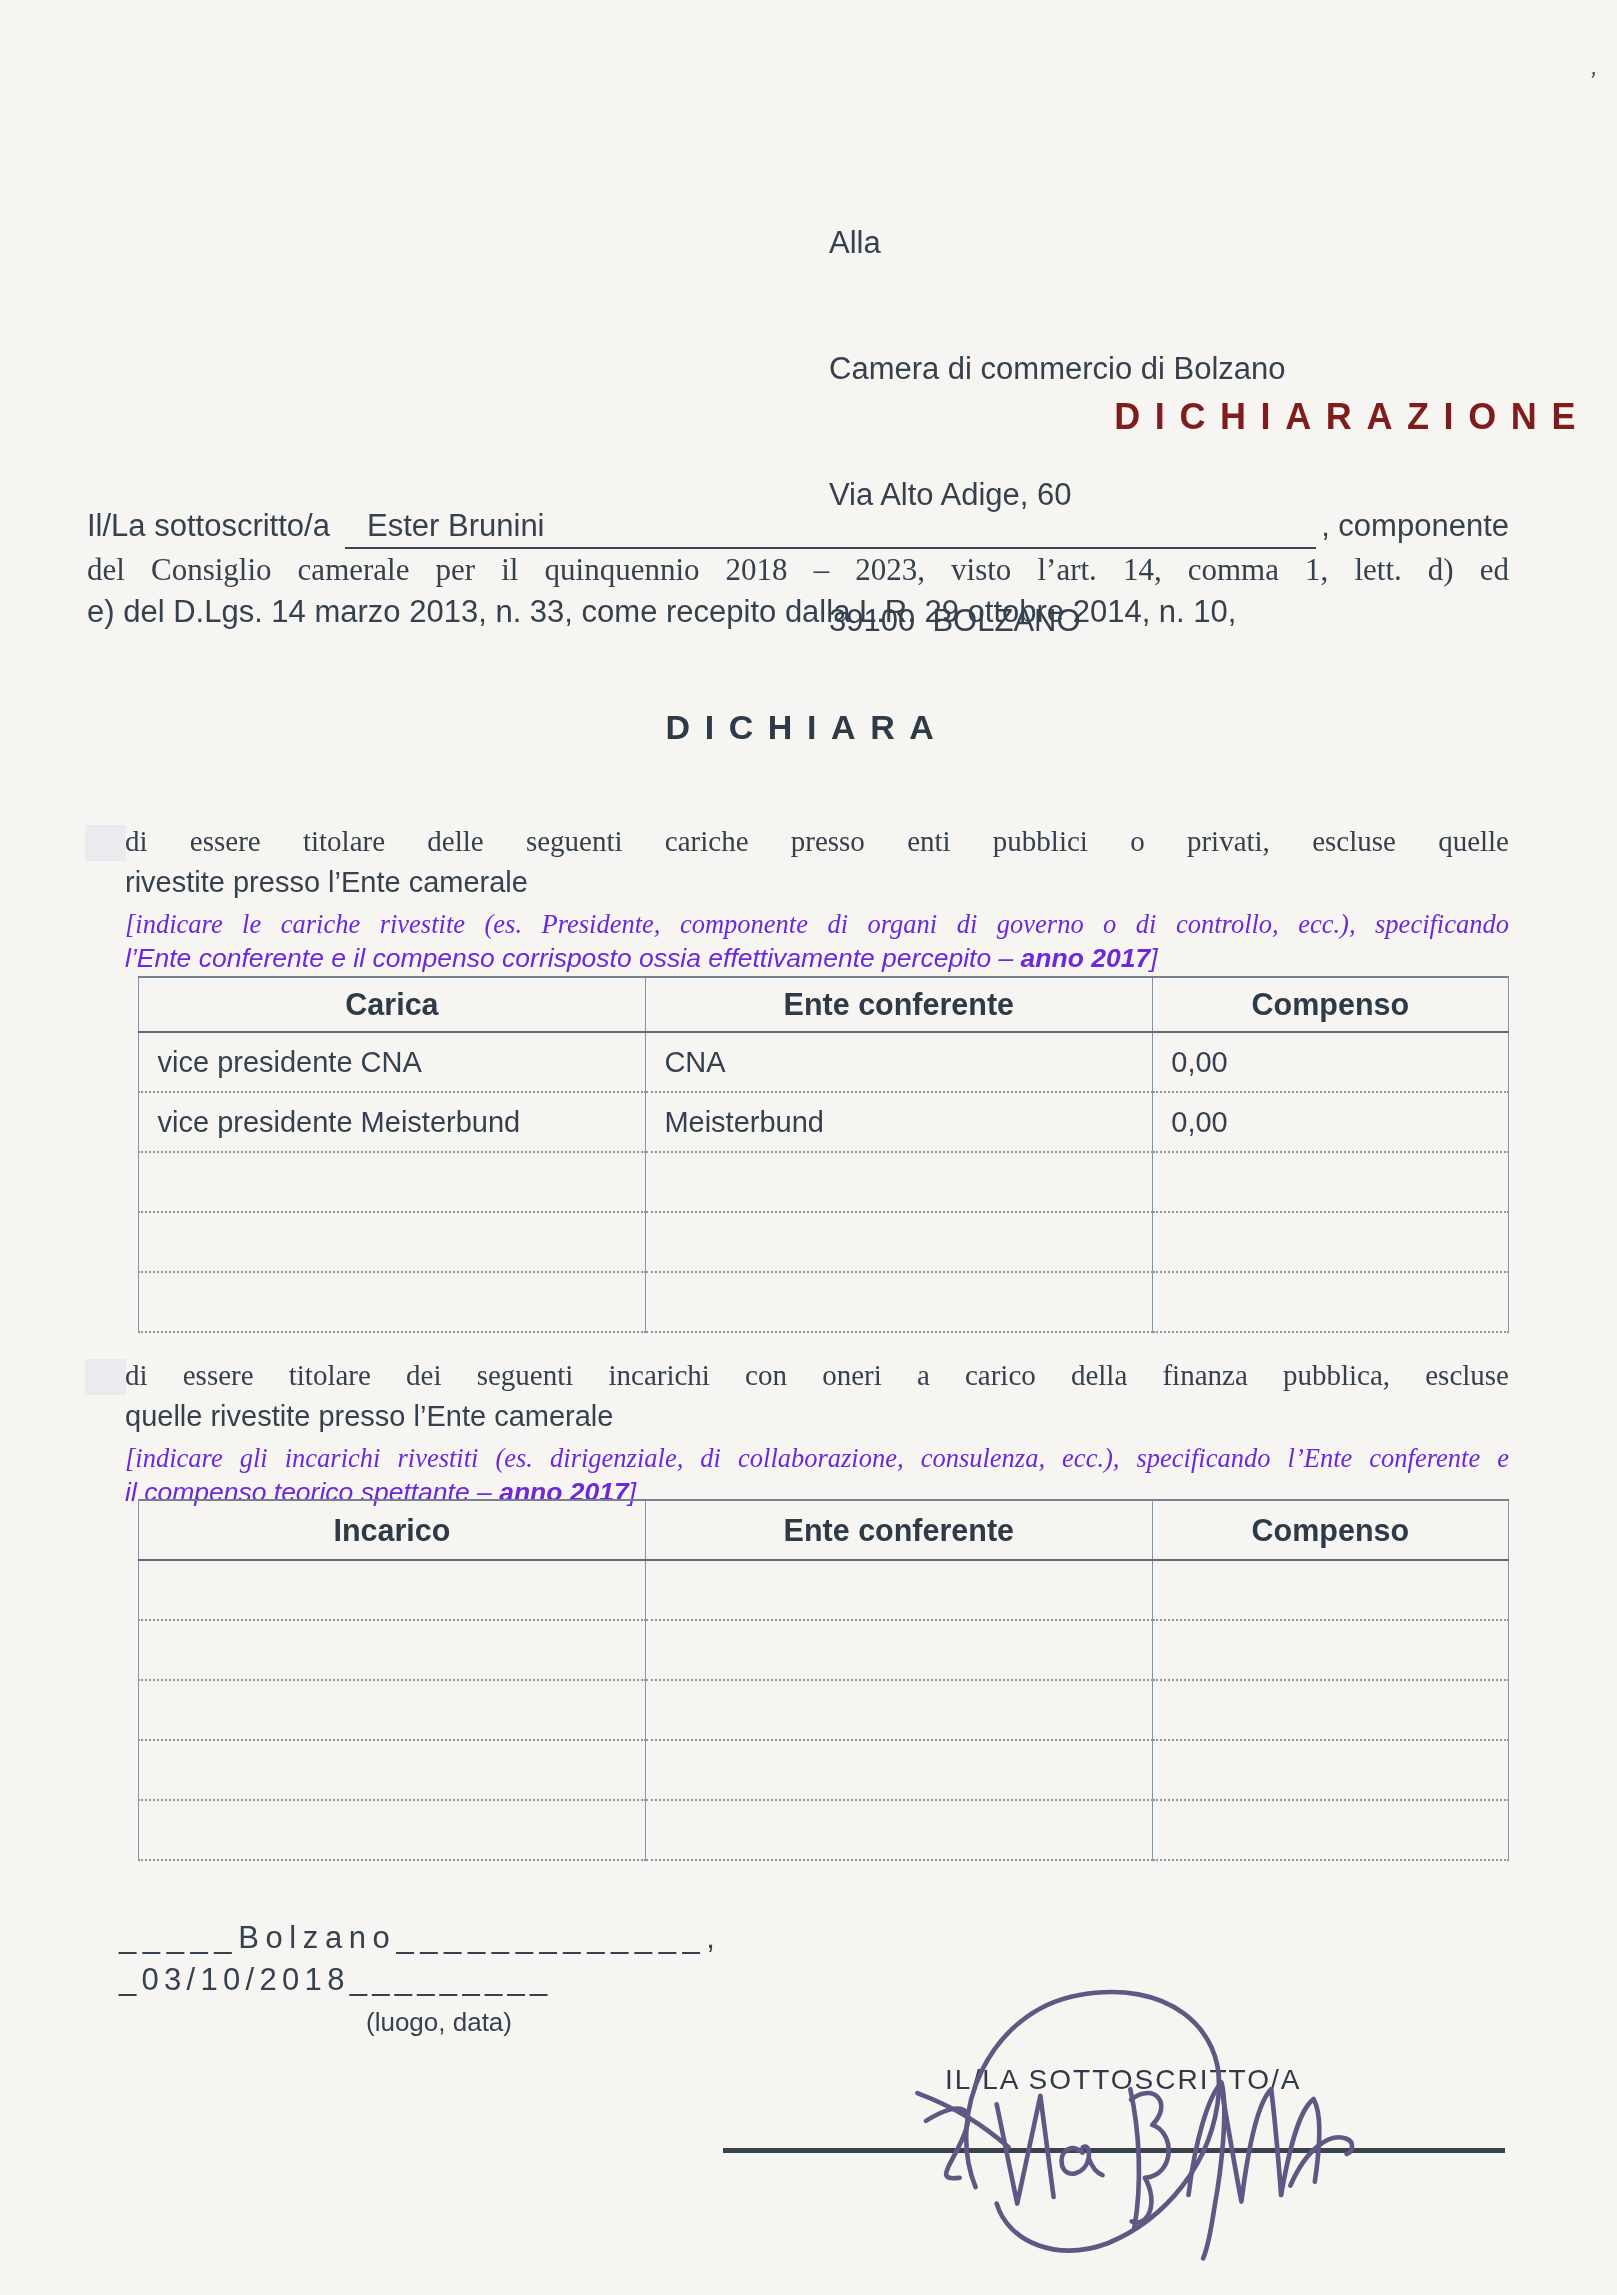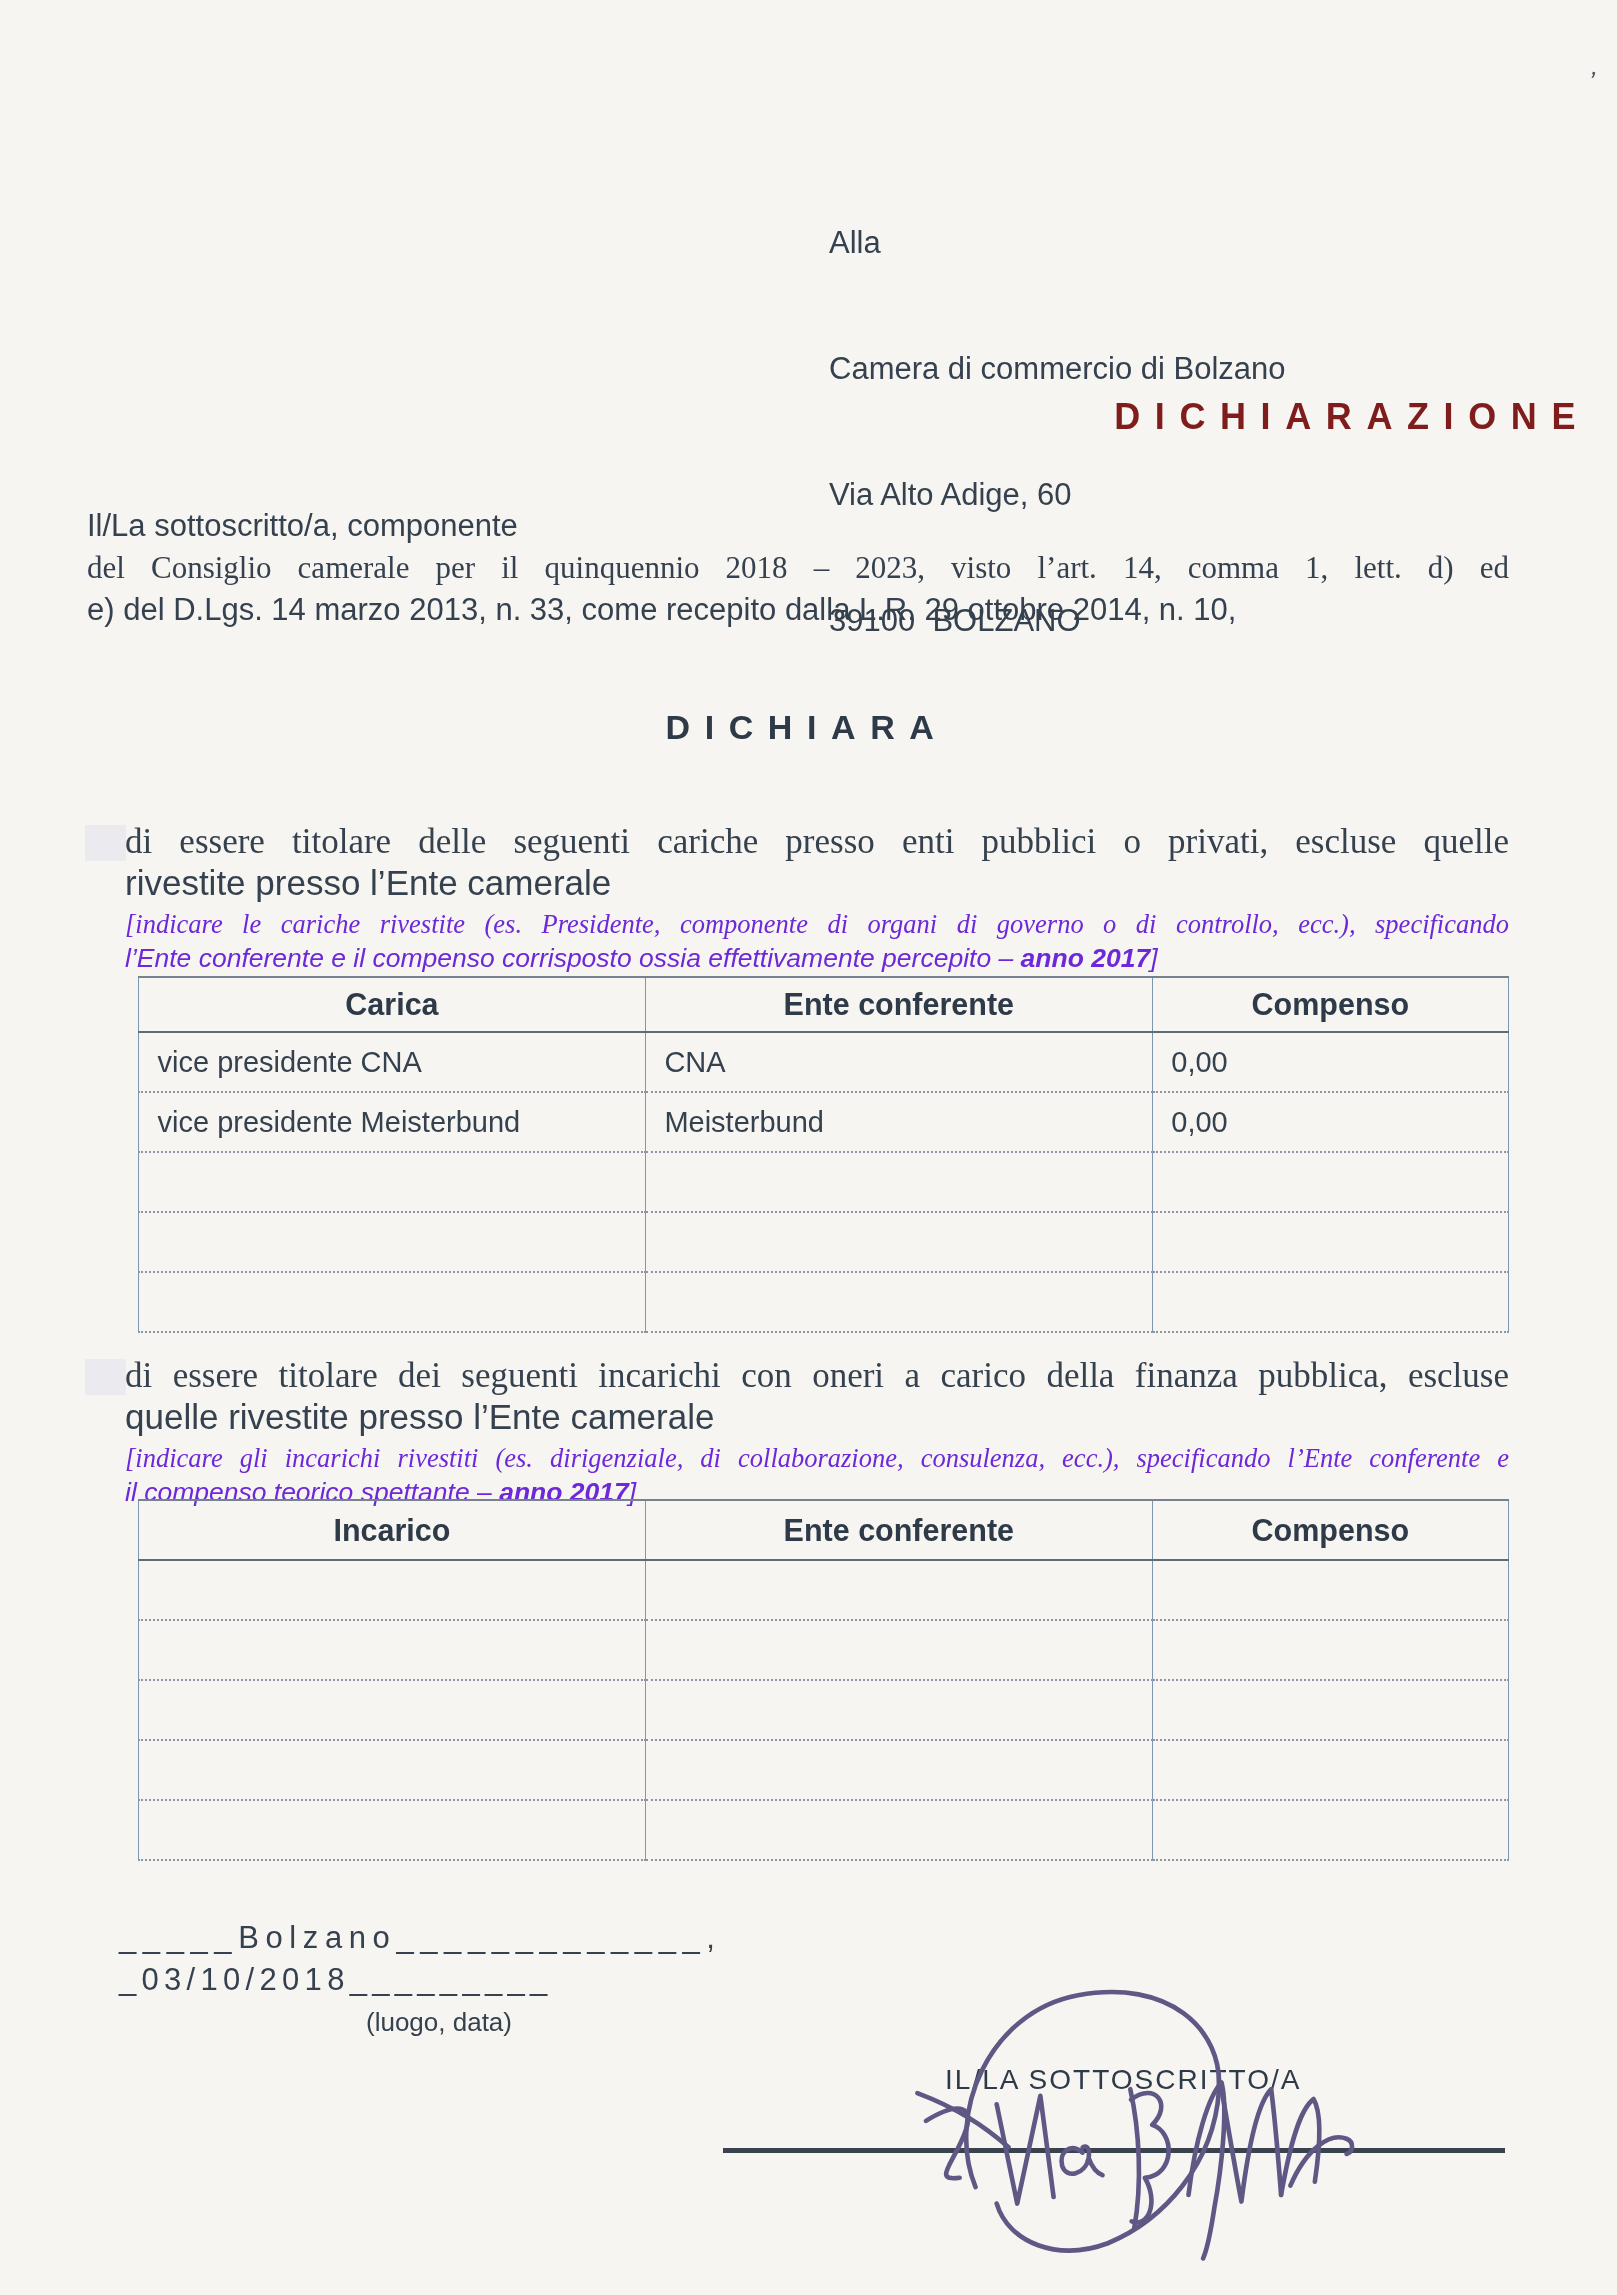--- a/index.html
+++ b/index.html
@@ -46,21 +46,21 @@
 
   
   .section{position:absolute;left:85px;width:1424px;color:#35414e;}
   .sec1{top:821px;}
   .sec2{top:1355px;}
   .checkbox{
     position:absolute;left:0;top:4px;width:41px;height:36px;
     background:#ebeaee;
   }
   .sec-text{margin-left:40px;}
-  .statement{font-size:35px;line-height:41px;}
+  .statement{font-size:29px;line-height:41px;}
   .note{
     font-style:italic;font-size:26.5px;line-height:34px;
     margin-top:4px;color:#6d28d9;
   }
   .note b{font-weight:bold;}
 
   
   .decl-table{
     position:absolute;left:138px;width:1371px;
     border-collapse:collapse;table-layout:fixed;
@@ -127,20 +127,23 @@
     <div class="pre">39100  BOLZANO</div>
   </div>
 
   <div class="stray-mark">’</div>
 
   <div class="doc-title">DICHIARAZIONE</div>
 
   <div class="intro">
     <div class="intro-line1">
       <span>Il/La sottoscritto/a</span>
+      <span class="intro-fill">
+        <span>Ester Brunini</span>
+      </span>
       <span>, componente</span>
     </div>
     <div class="just">del Consiglio camerale per il quinquennio 2018 – 2023, visto l’art. 14, comma 1, lett. d) ed</div>
     <div>e) del D.Lgs. 14 marzo 2013, n. 33, come recepito dalla L.R. 29 ottobre 2014, n. 10,</div>
   </div>
 
   <div class="declare-heading">DICHIARA</div>
 
   <div class="section sec1">
     <div class="checkbox"></div>

